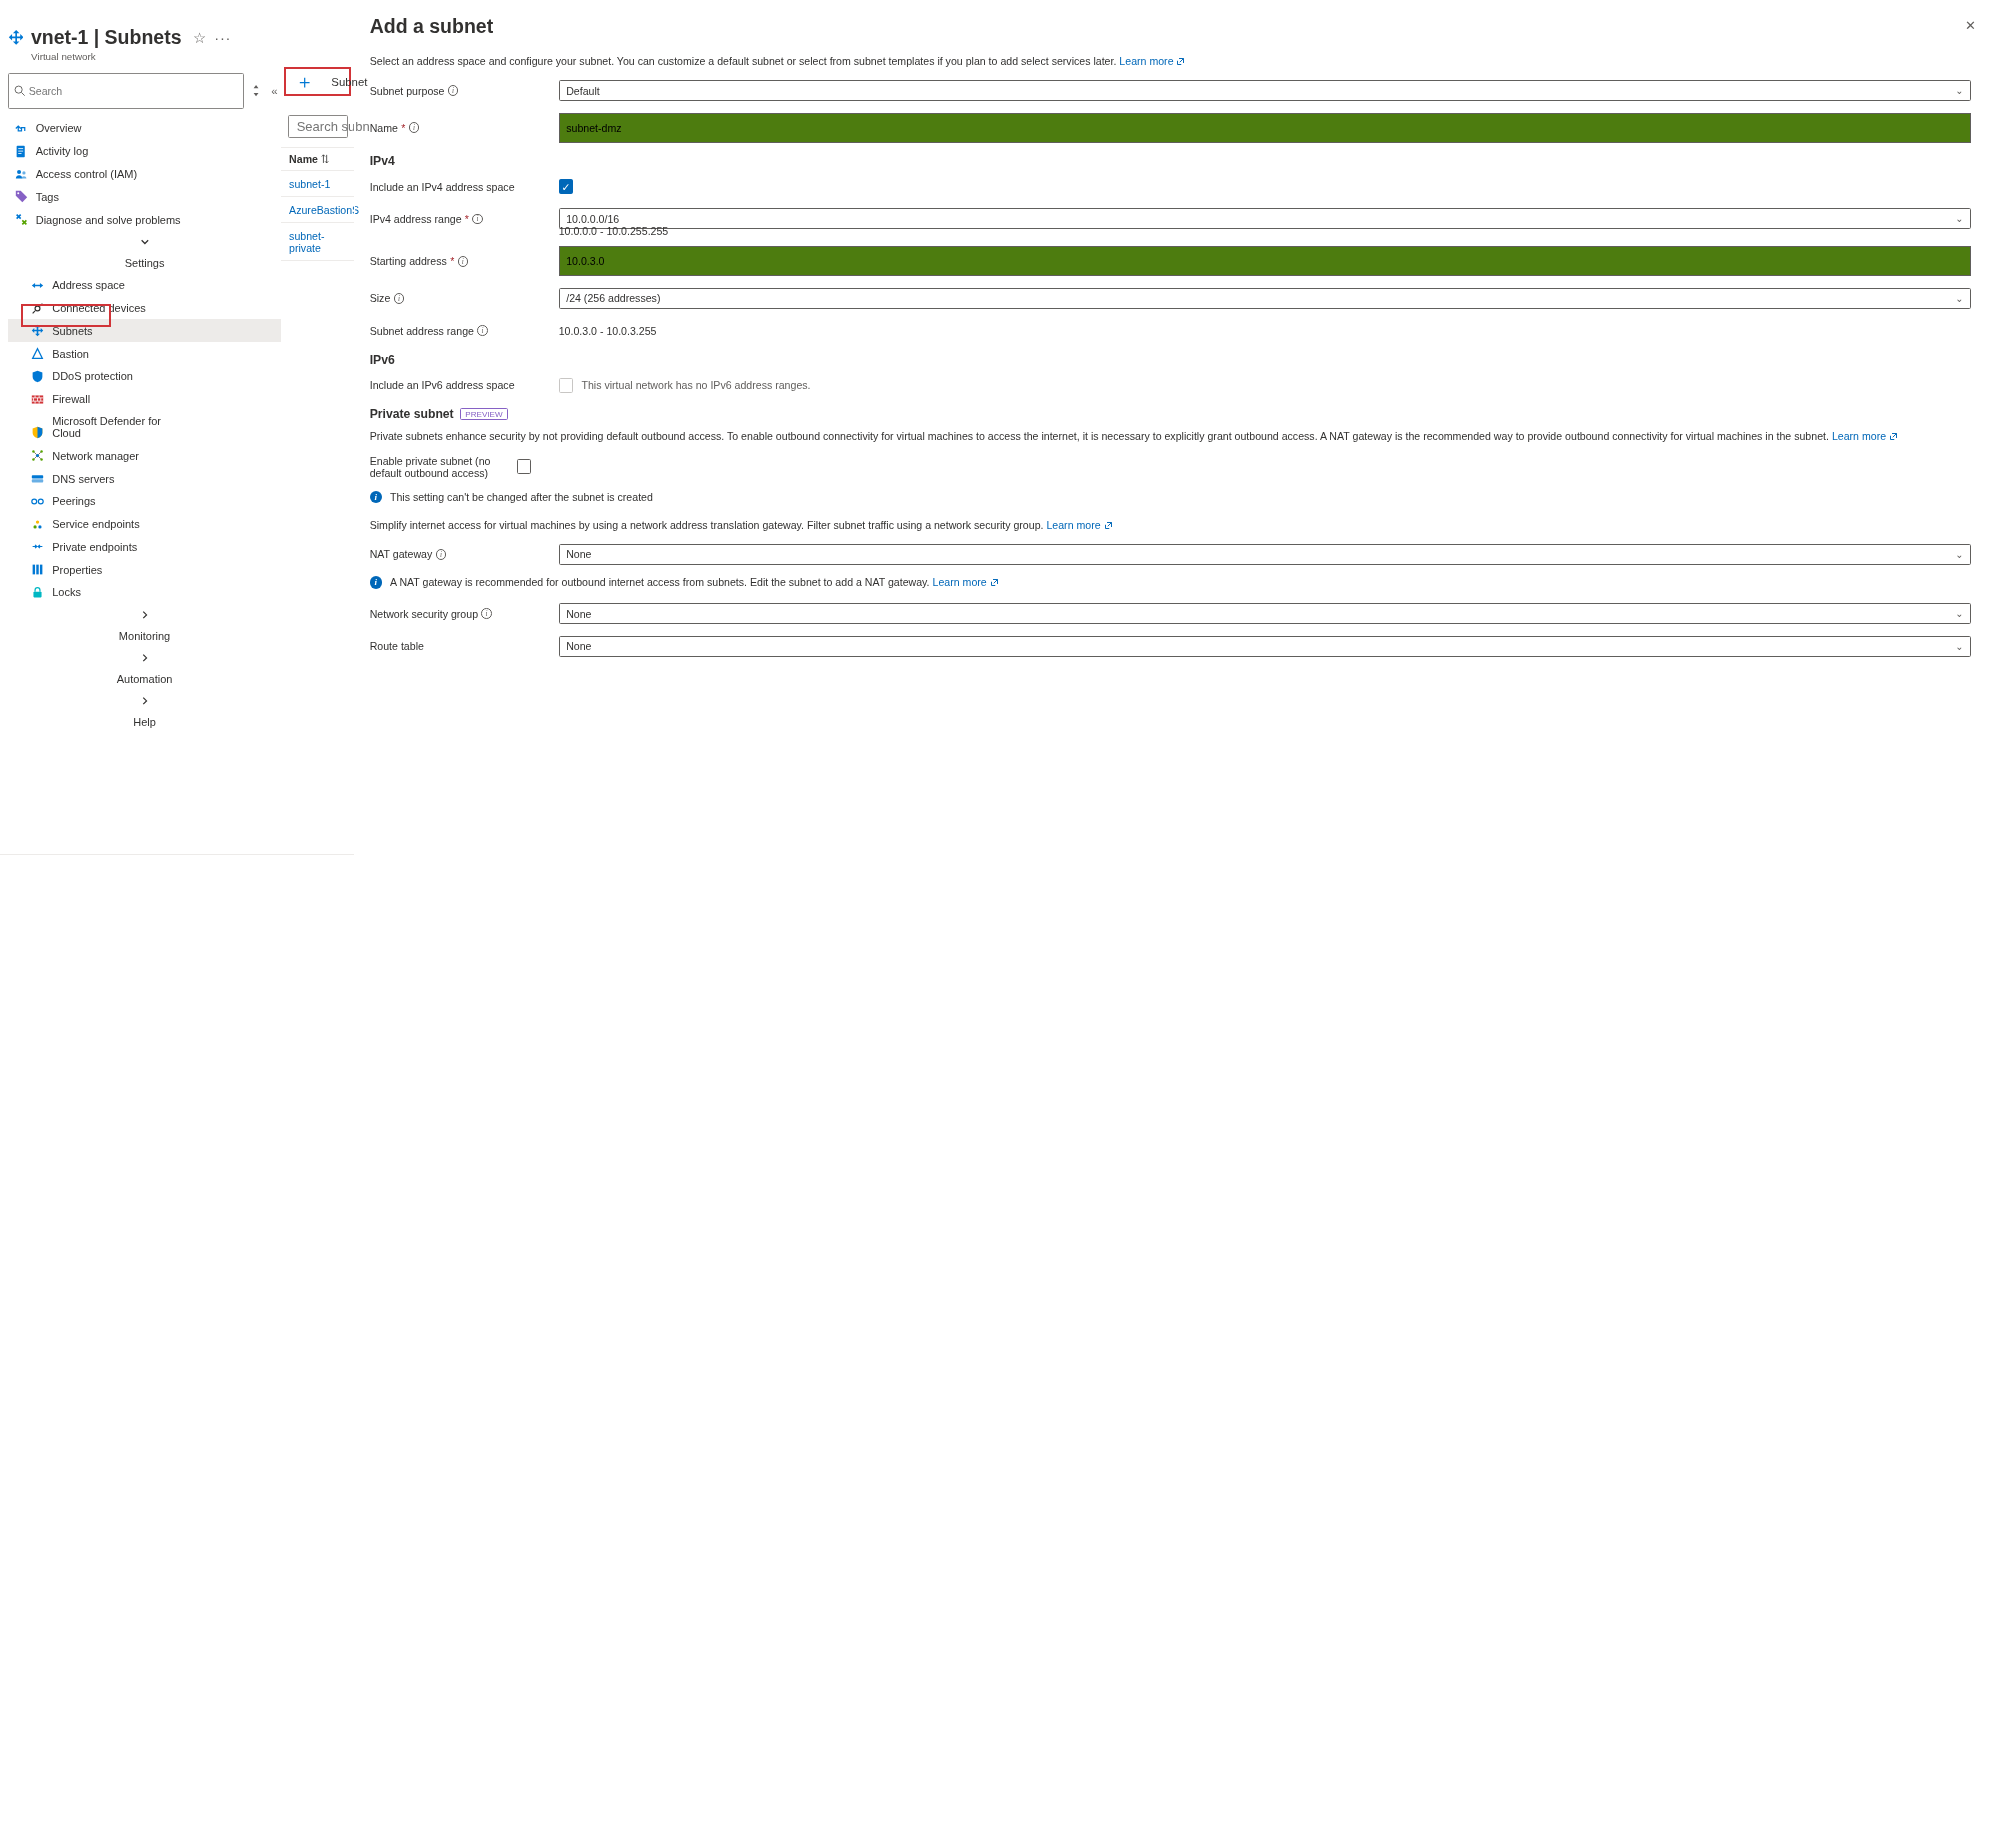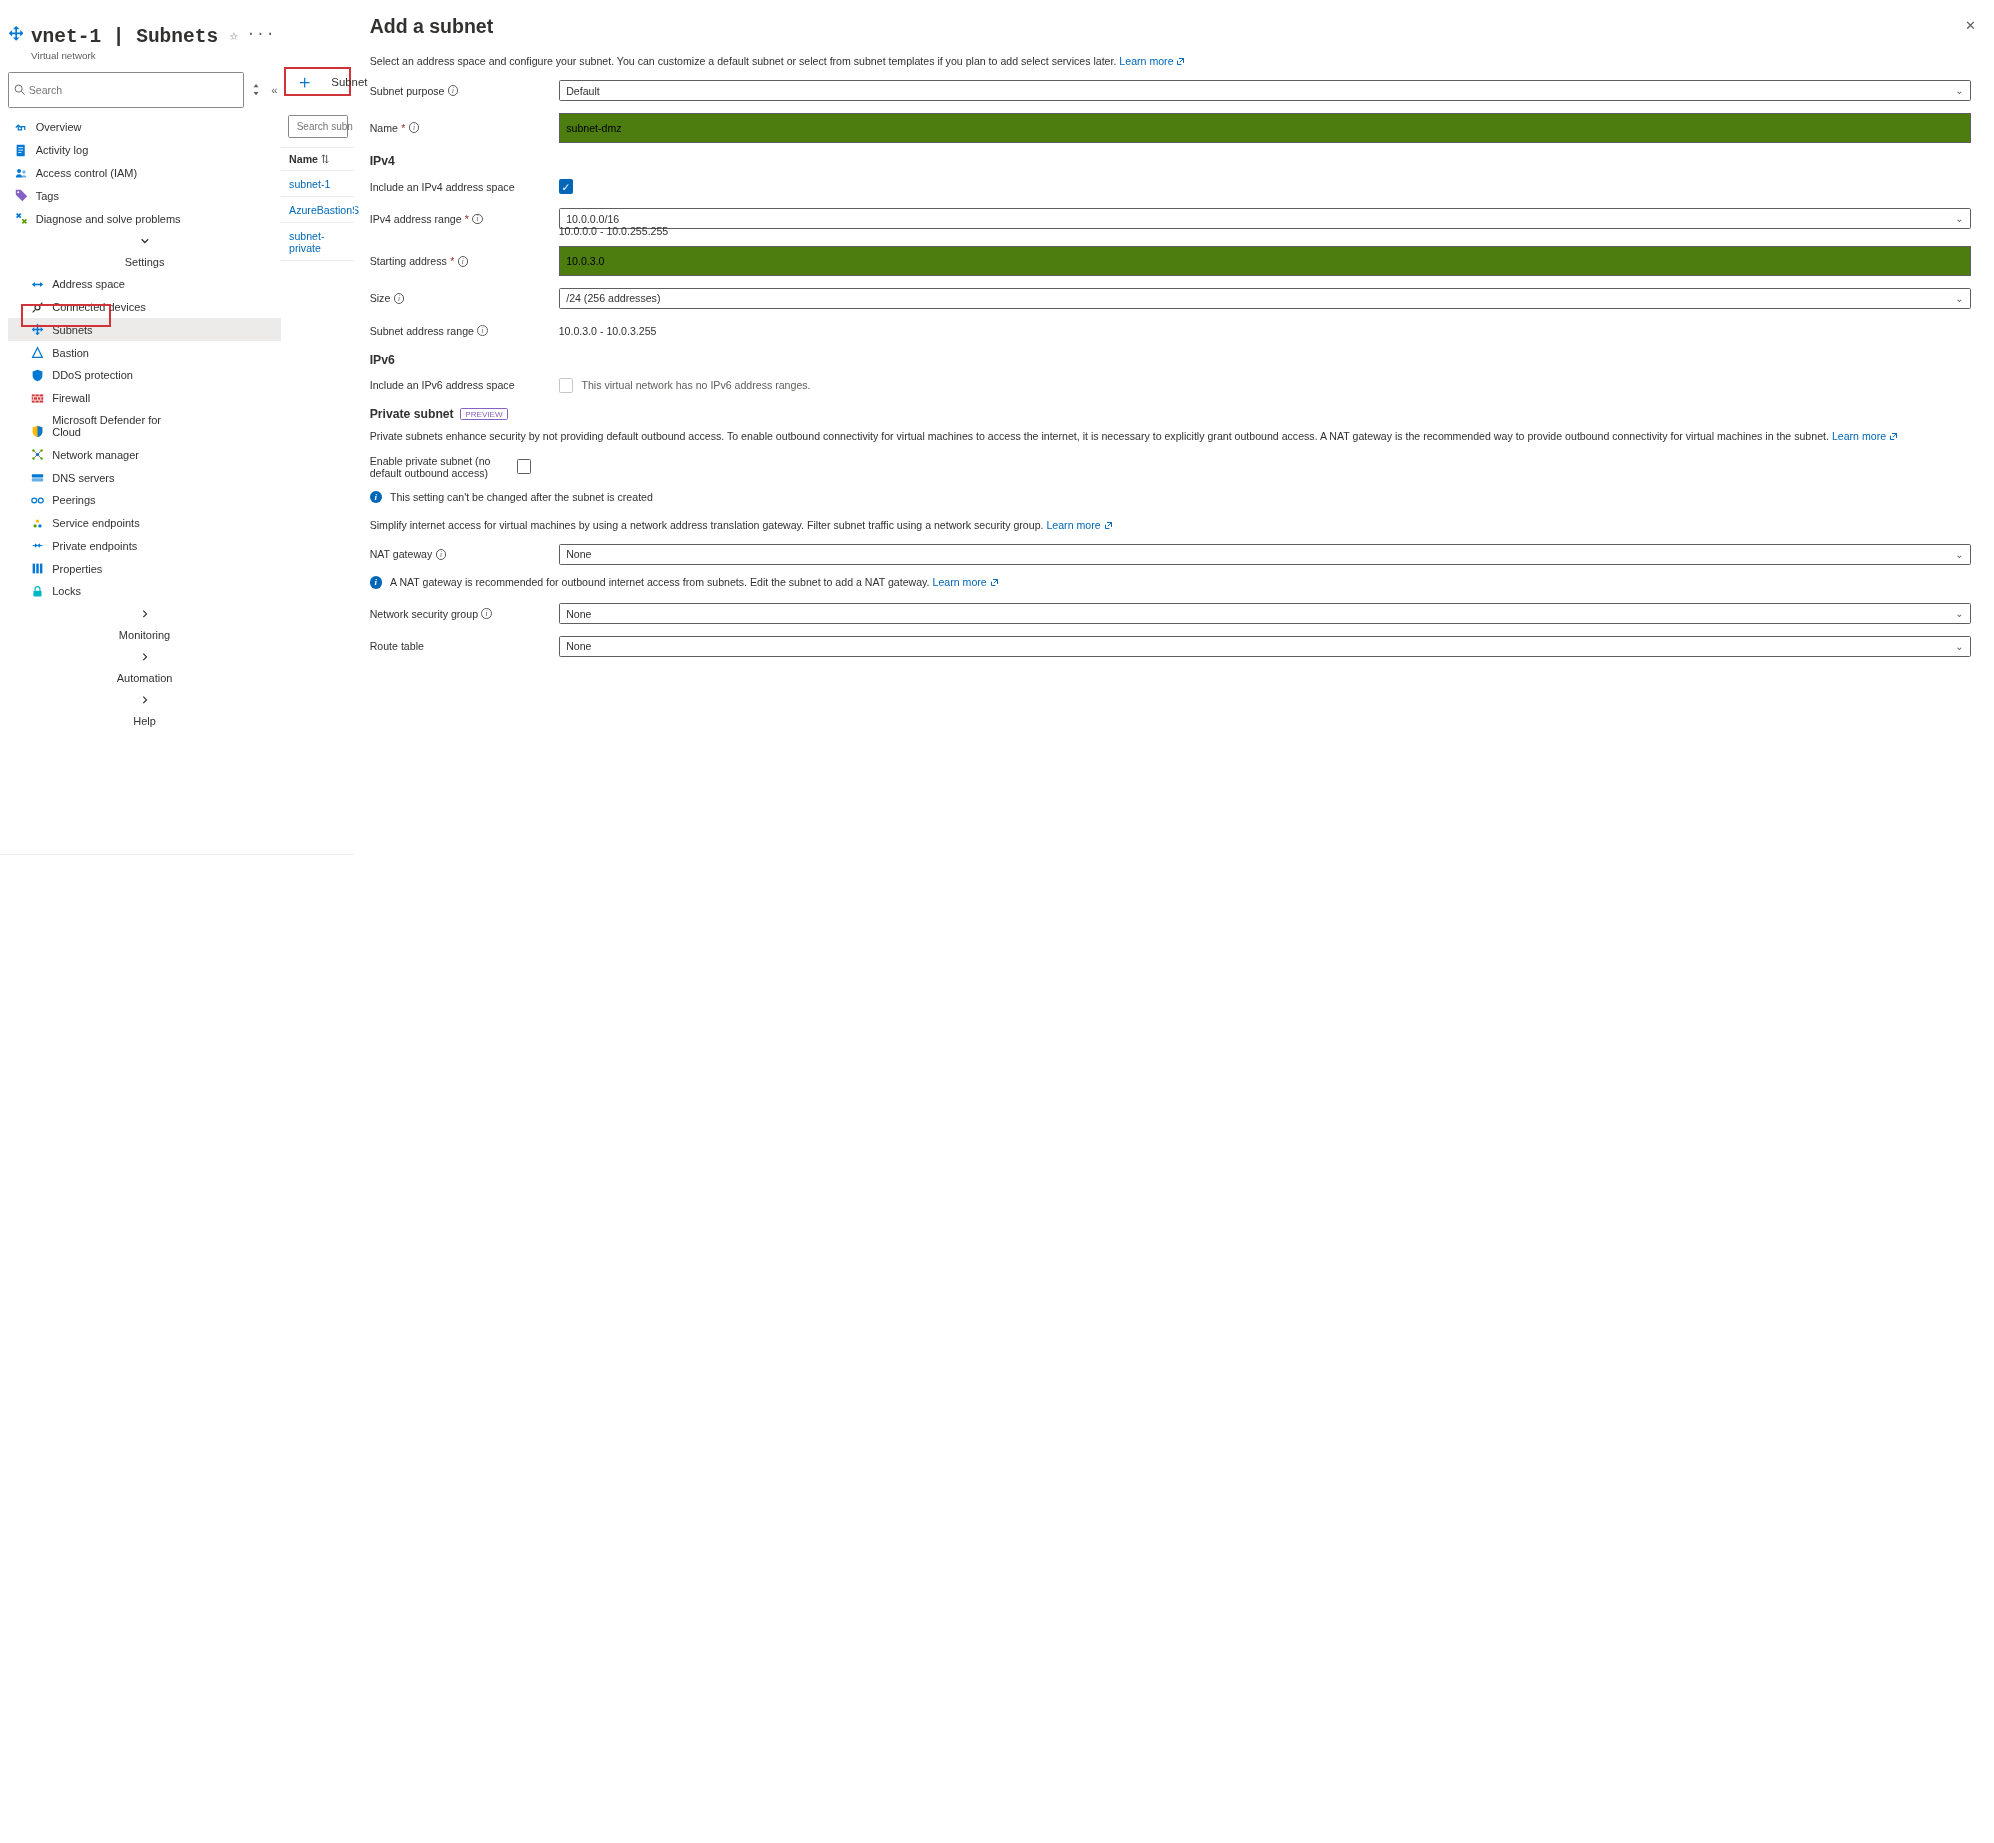--- a/index.html
+++ b/index.html
@@ -1,20 +1,20 @@
 <!DOCTYPE html>
 <html><head>
 <meta charset="utf-8">
 <style>
   * { box-sizing: border-box; }
   html, body { margin:0; padding:0; font-family: "Segoe UI", Arial, sans-serif; font-size:10.6px; color:#323130; background:#fff; }
   a { color:#0067b8; text-decoration:none; }
   .page { display:flex; width:100%; height:855px; overflow:hidden; }
   .left { width:281px; flex-shrink:0; padding:26px 0 0 8.1px; position:relative; border-bottom:0.8px solid #edebe9; }
-  .title-row { display:flex; align-items:flex-start; gap:8.1px;font-family:Liberation Mono, monospace; }
+  .title-row { display:flex; align-items:center; gap:8.1px; }
   .net-icon { width:14.7px; height:14.7px; }
   .title { font-size:19.5px; font-weight:600; margin:0; }
   .subtitle { font-size:9.8px; color:#605e5c; margin:1.6px 0 0 23px; }
   .star { font-size:14.7px; color:#605e5c; margin-left:3.3px;}
   .dots { font-size:14.7px; color:#605e5c; letter-spacing:0.8px; }
   .search-row { display:flex; align-items:center; margin:11.4px 0 8.1px 0; gap:4.9px;}
   .search-box { flex:1; display:flex; align-items:center; border:0.8px solid #8a8886; border-radius:1.6px; padding:2.4px 4.9px; height:36px; }
   .search-box svg { flex-shrink:0; }
   .search-box input { border:none; outline:none; flex:1; font-size:10.6px; padding:0 3.3px; background:transparent; }
   .chev-btn { color:#605e5c; font-size:11.4px; padding:0 3.3px; display:flex; align-items:center; }
@@ -24,21 +24,21 @@
   .nav-item .ico { width:13px; height:13px; display:flex; align-items:center; justify-content:center; flex-shrink:0;}
   .nav-sub { padding-left:23px; }
   .nav-item.selected { background:#edebe9; }
   .red-box { border:2.4px solid #d13438; position:absolute; }
   .red-box.subnets { left:21px; top:304px; width:90px; height:23px; pointer-events:none; }
   .middle { width:73px; flex-shrink:0; padding-top:73px; position:relative; border-bottom:0.8px solid #edebe9;}
   .toolbar { display:flex; align-items:center; gap:4.9px; margin-bottom:23px; position:relative;}
   .add-sub-btn { display:flex; align-items:center; gap:21px; padding:3.3px 8.1px; cursor:pointer; font-size:11.4px; position:relative; z-index:1; margin-left:9.8px;}
   .red-box.addsubnet { left:3.3px; top:-6.5px; width:67px; height:29px; }
   .m-search { margin:4.9px 6.5px 9.8px 6.5px; display:flex; align-items:center; border:0.8px solid #8a8886; border-radius:1.6px; padding:2.4px 4.9px; height:23px;}
-  .m-search input { border:none; outline:none; flex:1; font-size:10px; padding:0 3.3px; background:transparent; }
+  .m-search input { border:none; outline:none; flex:1; font-size:13px; padding:0 3.3px; background:transparent; }
   .m-table { width:100%; font-size:10.6px; }
   .m-head { padding:4.9px 8.1px; font-weight:600; border-top:0.8px solid #edebe9; border-bottom:0.8px solid #edebe9; display:flex; align-items:center; gap:3.3px;}
   .m-row { padding:6.5px 8.1px; border-bottom:0.8px solid #edebe9; }
   .m-row a { color:#0067b8; }
   .panel { flex:1; padding:14.7px 23px 57px 14.7px; position:relative; overflow:hidden; border-left:0.8px solid #fff; }
   .panel h1 { font-size:19.5px; font-weight:600; margin:0 0 16.3px 0; }
   .close-x { position:absolute; right:18px; top:18px; font-size:13px; color:#605e5c; cursor:pointer;}
   .intro { font-size:10.6px; line-height:1.4; margin-bottom:11.4px;}
   .form-row { display:flex; align-items:center; margin-bottom:11.4px; min-height:21px;}
   .form-row .label { width:189px; font-size:10.6px; display:flex; align-items:center; gap:3.3px;}

